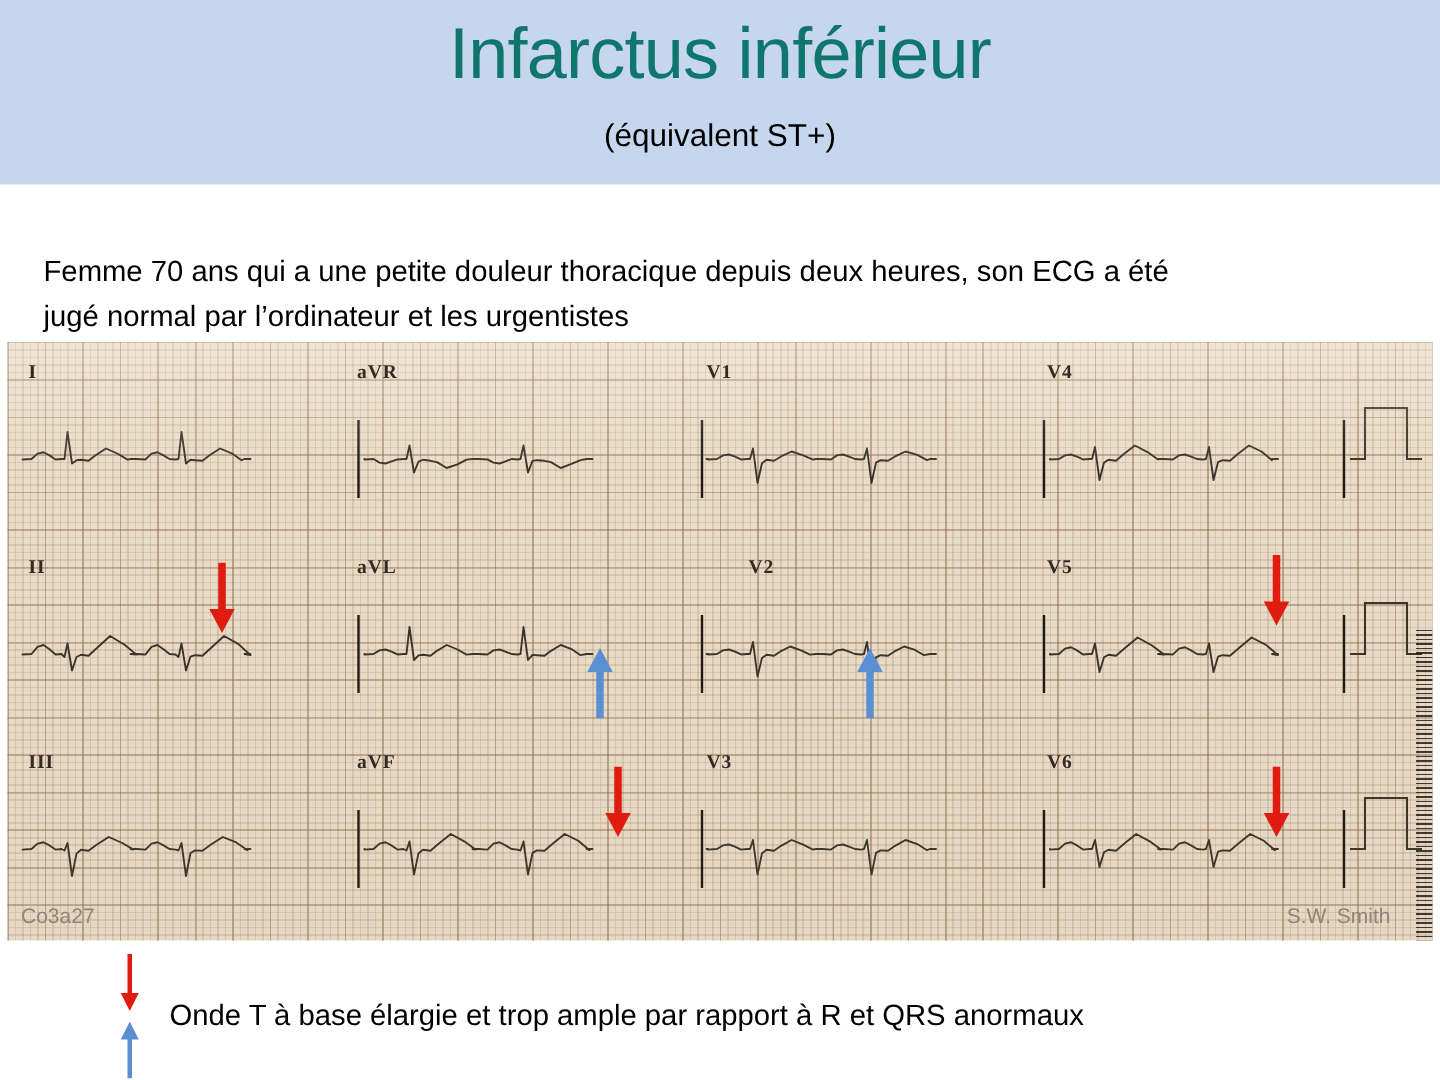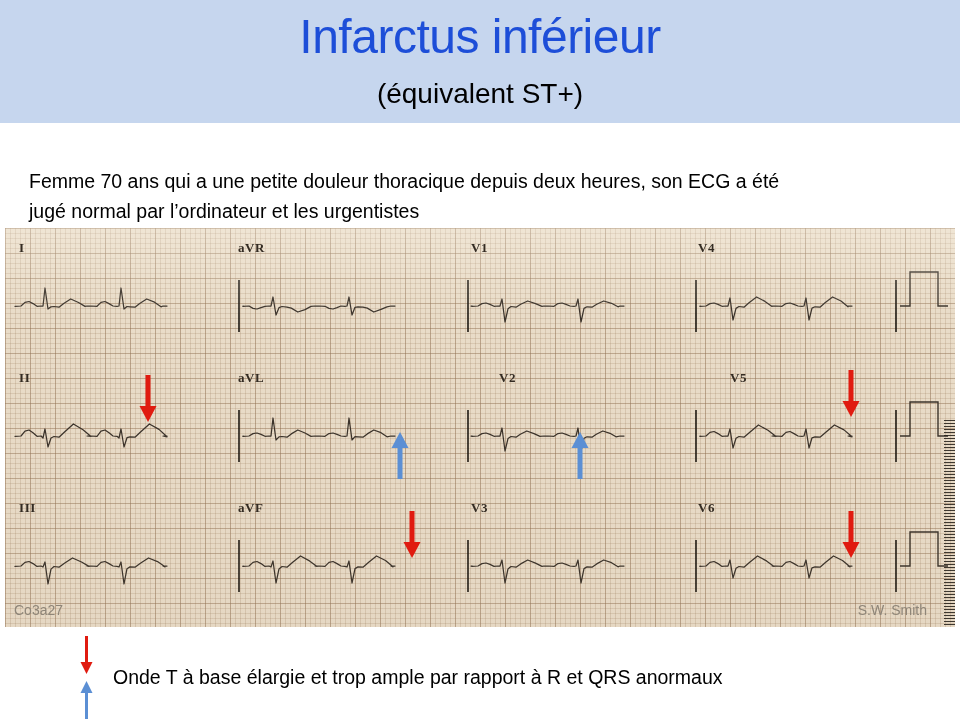--- a/index.html
+++ b/index.html
@@ -22,30 +22,30 @@
     width: 960px; height: 123px;
     background: #c6d6ee;
   }
   #title-main {
     position: absolute;
     left: 0; top: 11px;
     width: 960px;
     text-align: center;
     font-size: 48px;
     font-weight: 400;
-    color: #1d4ed8;
+    color: #0f766e;
     letter-spacing: -0.5px;
     line-height: 1.1;
   }
   #title-sub {
     position: absolute;
     left: 0; top: 79px;
     width: 960px;
     text-align: center;
-    font-size: 28px;
+    font-size: 21px;
     font-weight: 400;
     color: #000000;
     line-height: 1.1;
   }
 
   
   #case-text {
     position: absolute;
     left: 10px; top: 167px;
     width: 944px;
@@ -202,21 +202,21 @@
     <div id="ecg-paper-tint"></div>
 
     <div id="lead-labels">
         <div class="lead-label" style="left: 14px; top: 12px;">I</div>
         <div class="lead-label" style="left: 233px; top: 12px;">aVR</div>
         <div class="lead-label" style="left: 466px; top: 12px;">V1</div>
         <div class="lead-label" style="left: 693px; top: 12px;">V4</div>
         <div class="lead-label" style="left: 14px; top: 142px;">II</div>
         <div class="lead-label" style="left: 233px; top: 142px;">aVL</div>
         <div class="lead-label" style="left: 466px; top: 142px; margin-left: 28px;">V2</div>
-        <div class="lead-label" style="left: 693px; top: 142px; margin-left: 32px;">V5</div>
+        <div class="lead-label" style="left: 693px; top: 142px;">V5</div>
         <div class="lead-label" style="left: 14px; top: 272px;">III</div>
         <div class="lead-label" style="left: 233px; top: 272px;">aVF</div>
         <div class="lead-label" style="left: 466px; top: 272px;">V3</div>
         <div class="lead-label" style="left: 693px; top: 272px;">V6</div>
       </div>
 
     <div id="ecg-arrows">
         <div class="arrow" style="left: 133px; top: 147px; width: 20px; height: 48px;"><svg width="20" height="48" viewBox="0 0 20 48">
             <rect x="7.5" y="0" width="5" height="34" fill="#e01b10"></rect>
             <polygon points="10,47 1.5,31 18.5,31" fill="#e01b10"></polygon>

